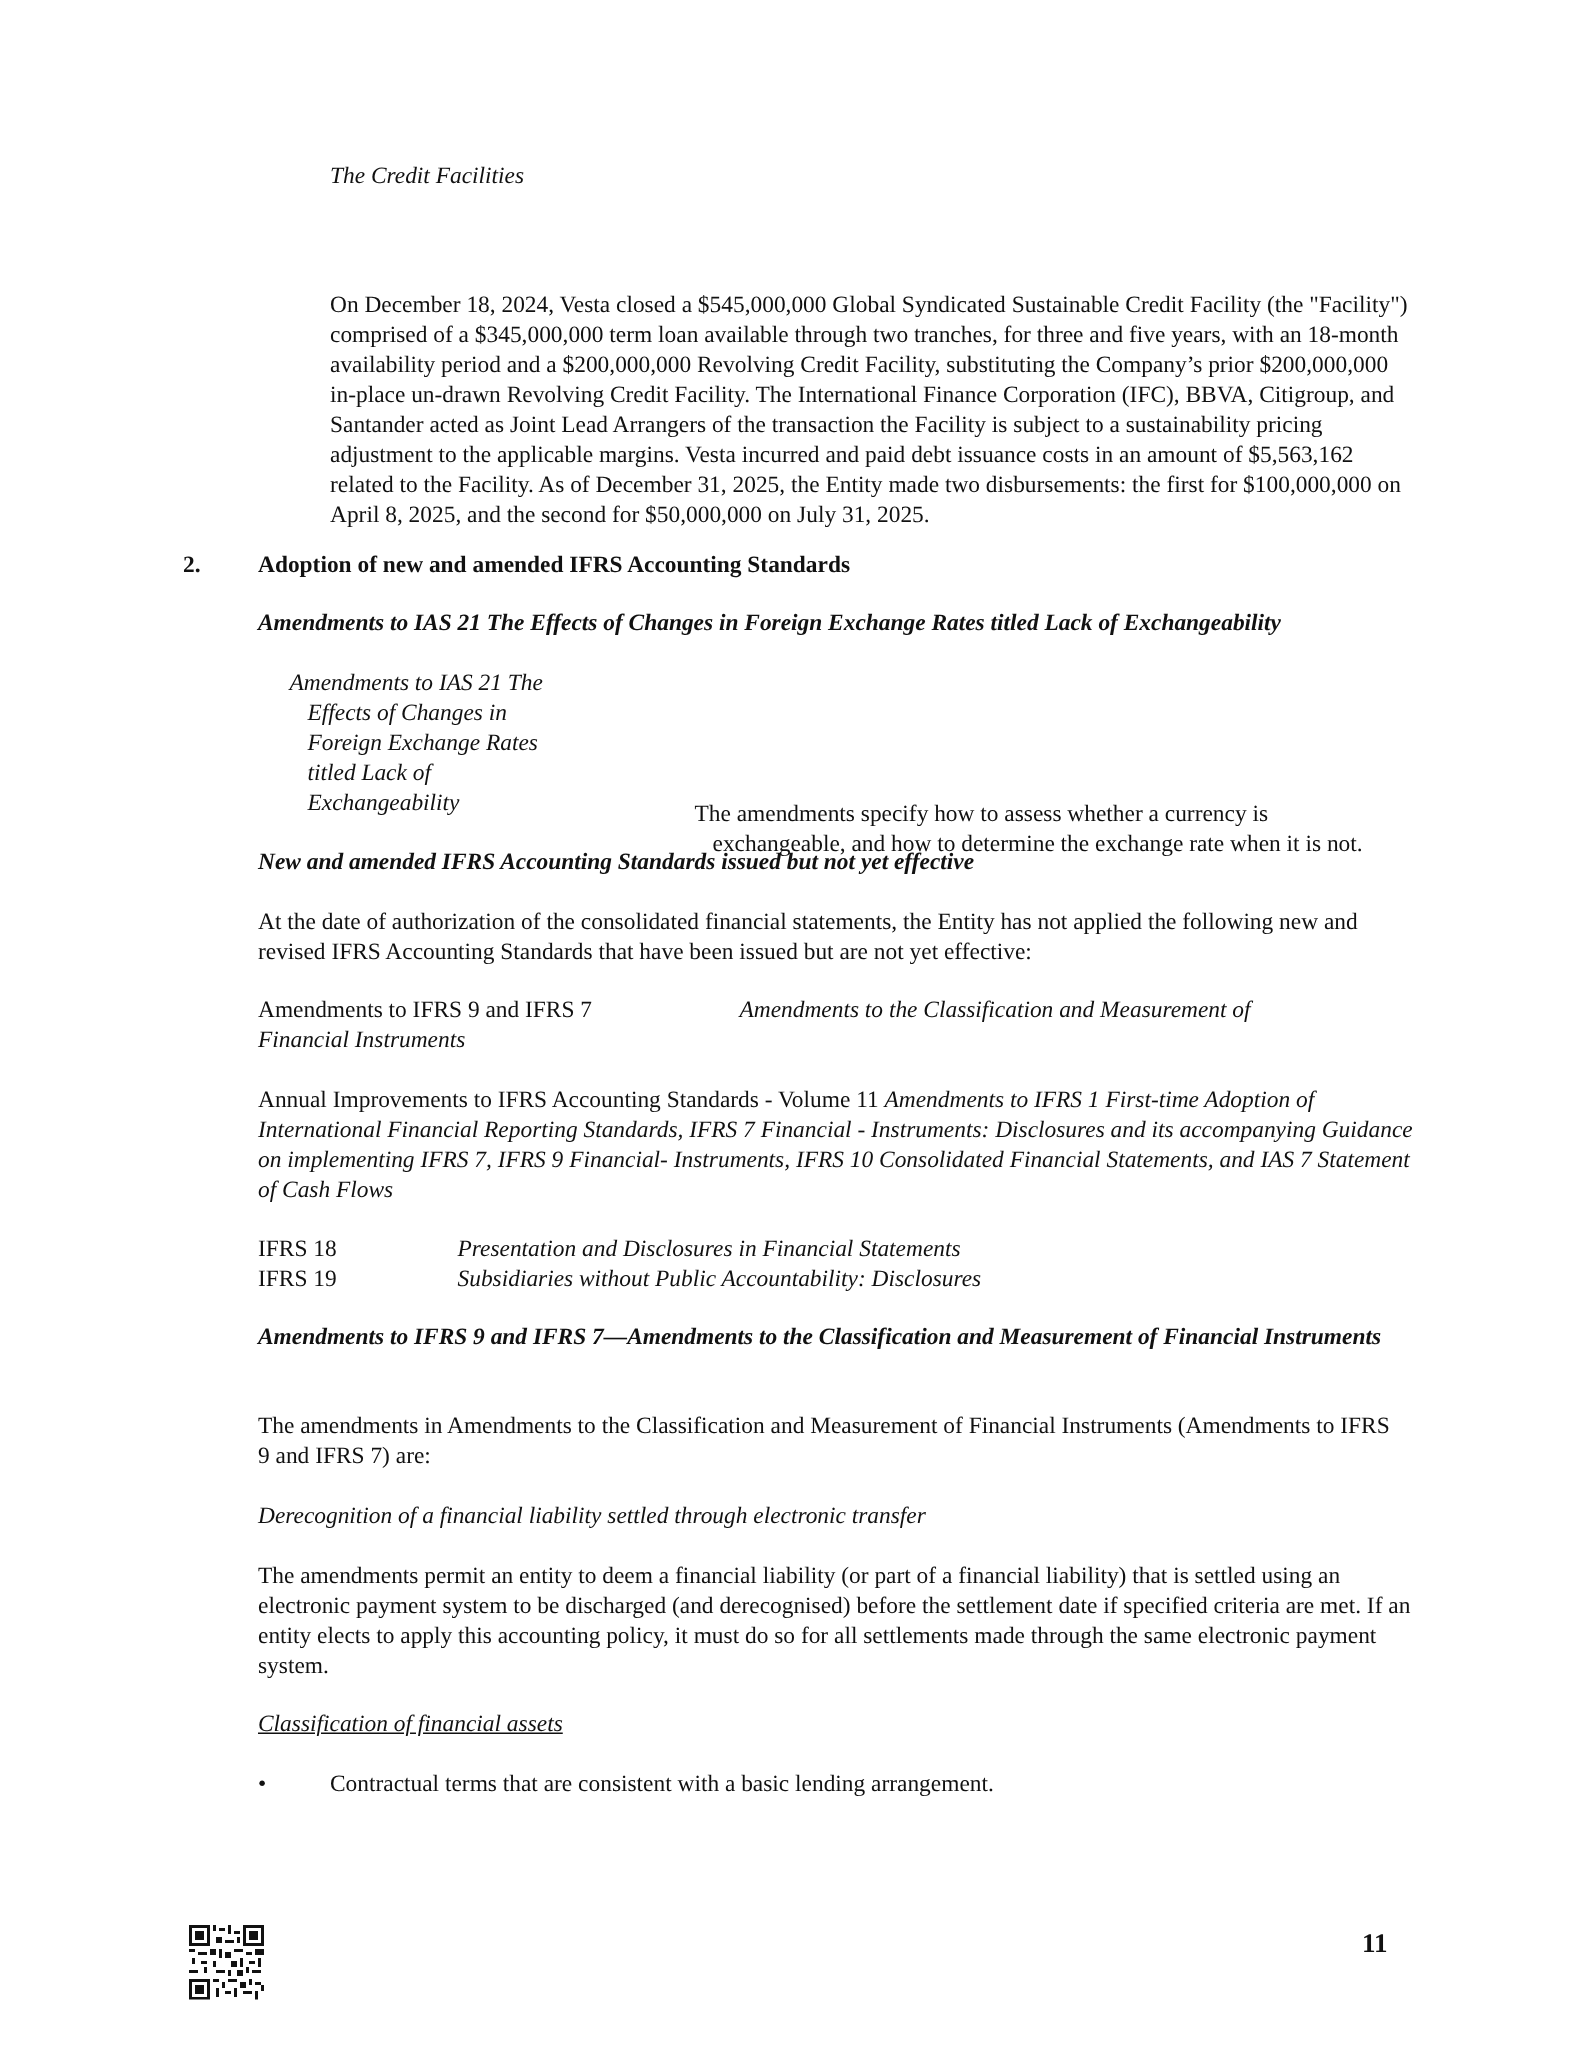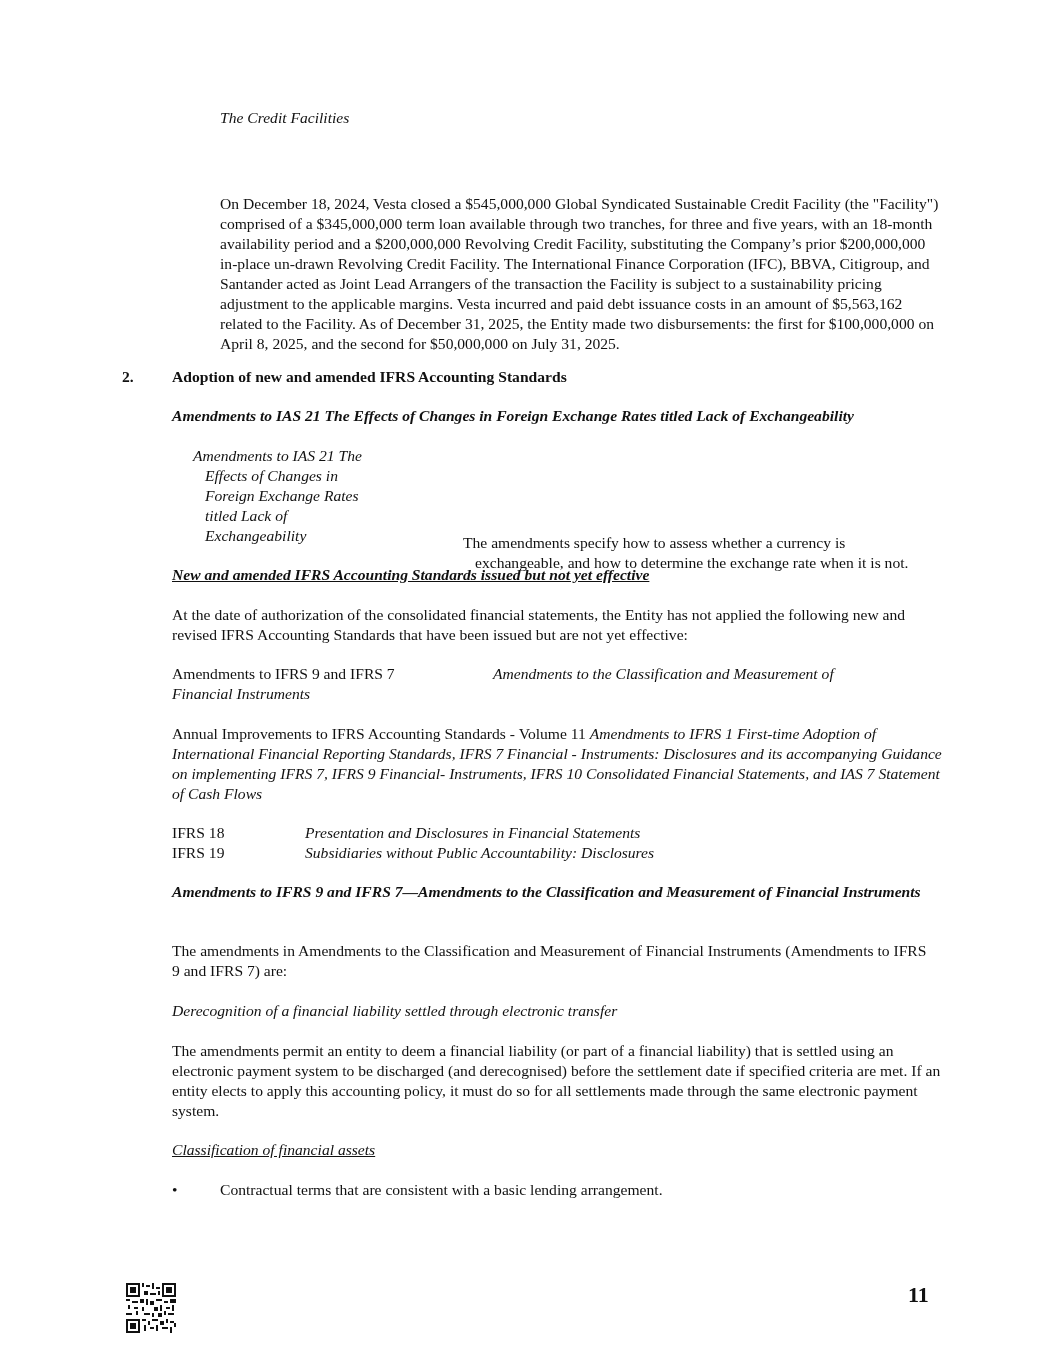--- a/index.html
+++ b/index.html
@@ -32,21 +32,21 @@
     #ias21-heading { left: 172px; top: 406px; width: 780px; }
 
     #ias21-label { left: 193px; top: 446px; width: 200px; }
     #ias21-label .ln { display: block; }
     #ias21-label .ind { padding-left: 12px; }
 
     #ias21-desc1 { left: 423px; top: 446px; width: 520px; }
     #ias21-desc2 { left: 423px; top: 533px; width: 520px; margin-left: 40px; }
     .hang { padding-left: 12px; display: block; }
 
-    #notyet-heading { left: 172px; top: 565px; text-decoration: underline; }
+    #notyet-heading { left: 172px; top: 565px; }
     #notyet-para { left: 172px; top: 605px; width: 770px; }
 
     #ifrs9-line1-left { left: 172px; top: 664px; }
     #ifrs9-line1-right { left: 493px; top: 664px; }
     #ifrs9-line2 { left: 172px; top: 684px; }
 
     #annual-para { left: 172px; top: 724px; width: 775px; }
 
     #ifrs18-code { left: 172px; top: 823px; }
     #ifrs18-title { left: 305px; top: 823px; }
@@ -59,21 +59,21 @@
 
     #derecog-heading { left: 172px; top: 1001px; }
     #derecog-para { left: 172px; top: 1041px; width: 770px; }
 
     #classif-heading { left: 172px; top: 1140px; text-decoration: underline; }
 
     #bullet1-dot { left: 172px; top: 1180px; }
     #bullet1-text { left: 220px; top: 1180px; }
 
     #qr-code { left: 126px; top: 1283px; width: 50px; height: 50px; }
-    #page-number { left: 908px; top: 1282px; font-size: 22px; font-weight: bold; line-height: 26px; }
+    #page-number { left: 908px; top: 1282px; font-size: 18px; font-weight: bold; line-height: 26px; }
   </style>
 </head>
 <body>
 
 <p id="credit-title" class="abs i">The Credit Facilities</p>
 <p id="credit-para" class="abs">On December 18, 2024, Vesta closed a $545,000,000 Global Syndicated Sustainable Credit Facility (the "Facility") comprised of a $345,000,000 term loan available through two tranches, for three and five years, with an 18-month availability period and a $200,000,000 Revolving Credit Facility, substituting the Company’s prior $200,000,000 in-place un-drawn Revolving Credit Facility. The International Finance Corporation (IFC), BBVA, Citigroup, and Santander acted as Joint Lead Arrangers of the transaction the Facility is subject to a sustainability pricing adjustment to the applicable margins. Vesta incurred and paid debt issuance costs in an amount of $5,563,162 related to the Facility. As of December 31, 2025, the Entity made two disbursements: the first for $100,000,000 on April 8, 2025, and the second for $50,000,000 on July 31, 2025.</p>
 
 <p id="sec2-num" class="abs b">2.</p>
 <p id="sec2-title" class="abs b">Adoption of new and amended IFRS Accounting Standards</p>
 

